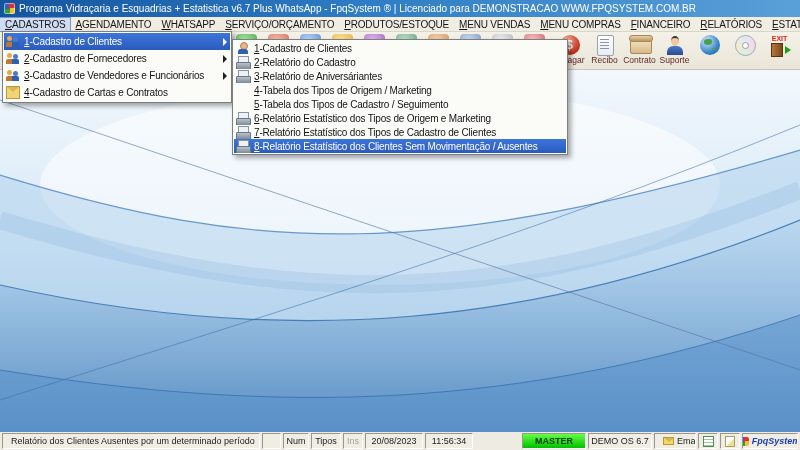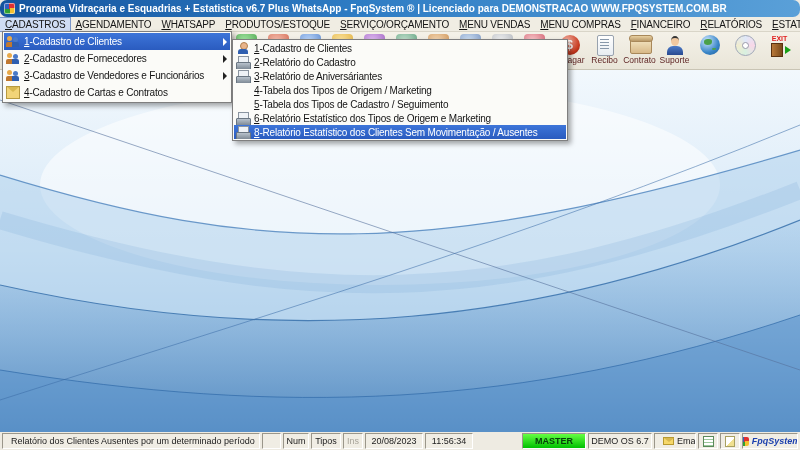--- a/index.html
+++ b/index.html
@@ -1,21 +1,21 @@
 <!DOCTYPE html>
 <html><head>
 <meta charset="utf-8">
 <style>
   *{margin:0;padding:0;box-sizing:border-box;}
   html,body{width:800px;height:450px;overflow:hidden;}
   body{font-family:"Liberation Sans",sans-serif;background:#eeebe2;}
   .screen{position:relative;width:800px;height:450px;background:#eeebe2;overflow:hidden;}
 
   
-  .titlebar{height:17px;background:linear-gradient(90deg,#14549e,#2e7cc4 45%,#5aa0d8);display:flex;align-items:center;gap:4px;padding:0 4px;color:#fff;font-size:10px;font-weight:bold;white-space:nowrap;overflow:hidden;border-radius:7px;}
+  .titlebar{height:17px;background:linear-gradient(90deg,#14549e,#2e7cc4 45%,#5aa0d8);display:flex;align-items:center;gap:4px;padding:0 4px;color:#fff;font-size:10px;font-weight:normal;white-space:nowrap;overflow:hidden;}
   .app-icon{width:11px;height:11px;flex:0 0 11px;border-radius:2px;background:conic-gradient(#e03030 0 25%,#f4c030 0 50%,#30a030 0 75%,#3060c0 0);box-shadow:0 0 0 1px rgba(255,255,255,.5) inset;}
 
   
   .menubar{height:15px;background:#f0ede3;border-bottom:1px solid #d9d5c8;display:flex;align-items:flex-end;font-size:10px;letter-spacing:-0.2px;color:#151515;}
   .mb-item{display:inline-block;padding:1px 5px;white-space:nowrap;cursor:default;}
   .mb-item::first-letter{text-decoration:underline;}
   .mb-item.active{background:#cfdcf3;outline:1px solid #7a96c8;}
 
   
   .toolbar{position:relative;height:38px;background:linear-gradient(#f4f1e8,#e9e5d8);border-bottom:1px solid #c9c4b4;}
@@ -113,22 +113,22 @@
   <div class="titlebar">
     <span class="app-icon"></span>
     <span>Programa Vidraçaria e Esquadrias + Estatistica v6.7 Plus WhatsApp - FpqSystem ® | Licenciado para  DEMONSTRACAO WWW.FPQSYSTEM.COM.BR</span>
   </div>
 
   <nav class="menubar">
 
   <span class="mb-item active">CADASTROS</span>
       <span class="mb-item">AGENDAMENTO</span>
       <span class="mb-item">WHATSAPP</span>
+      <span class="mb-item">SERVIÇO/ORÇAMENTO</span>
       <span class="mb-item">PRODUTOS/ESTOQUE</span>
-      <span class="mb-item">SERVIÇO/ORÇAMENTO</span>
       <span class="mb-item">MENU VENDAS</span>
       <span class="mb-item">MENU COMPRAS</span>
       <span class="mb-item">FINANCEIRO</span>
       <span class="mb-item">RELATÓRIOS</span>
       <span class="mb-item">ESTATISTICA</span>
     </nav>
 
   <div class="toolbar">
     <div class="tb-partials">
       <div class="blob"></div>
@@ -273,20 +273,25 @@
         <span class="mi-label">5-Tabela dos Tipos de Cadastro / Seguimento</span>
         <span class="mi-arrow"></span>
       </div>
 
       <div class="pm-item">
         <span class="mi-icon ic-printer"></span>
         <span class="mi-label">6-Relatório Estatístico dos Tipos de Origem e Marketing</span>
         <span class="mi-arrow"></span>
       </div>
 
+      <div class="pm-item">
+        <span class="mi-icon ic-printer"></span>
+        <span class="mi-label">7-Relatório Estatístico dos Tipos de Cadastro de Clientes</span>
+        <span class="mi-arrow"></span>
+      </div>
 
       <div class="pm-item hl">
         <span class="mi-icon ic-printer"></span>
         <span class="mi-label">8-Relatório Estatístico dos Clientes Sem Movimentação / Ausentes</span>
         <span class="mi-arrow"></span>
       </div>
     </div>
 
   <div class="statusbar">
     <div class="sb-panel sb-hint">Relatório dos Clientes Ausentes por um determinado período</div>

